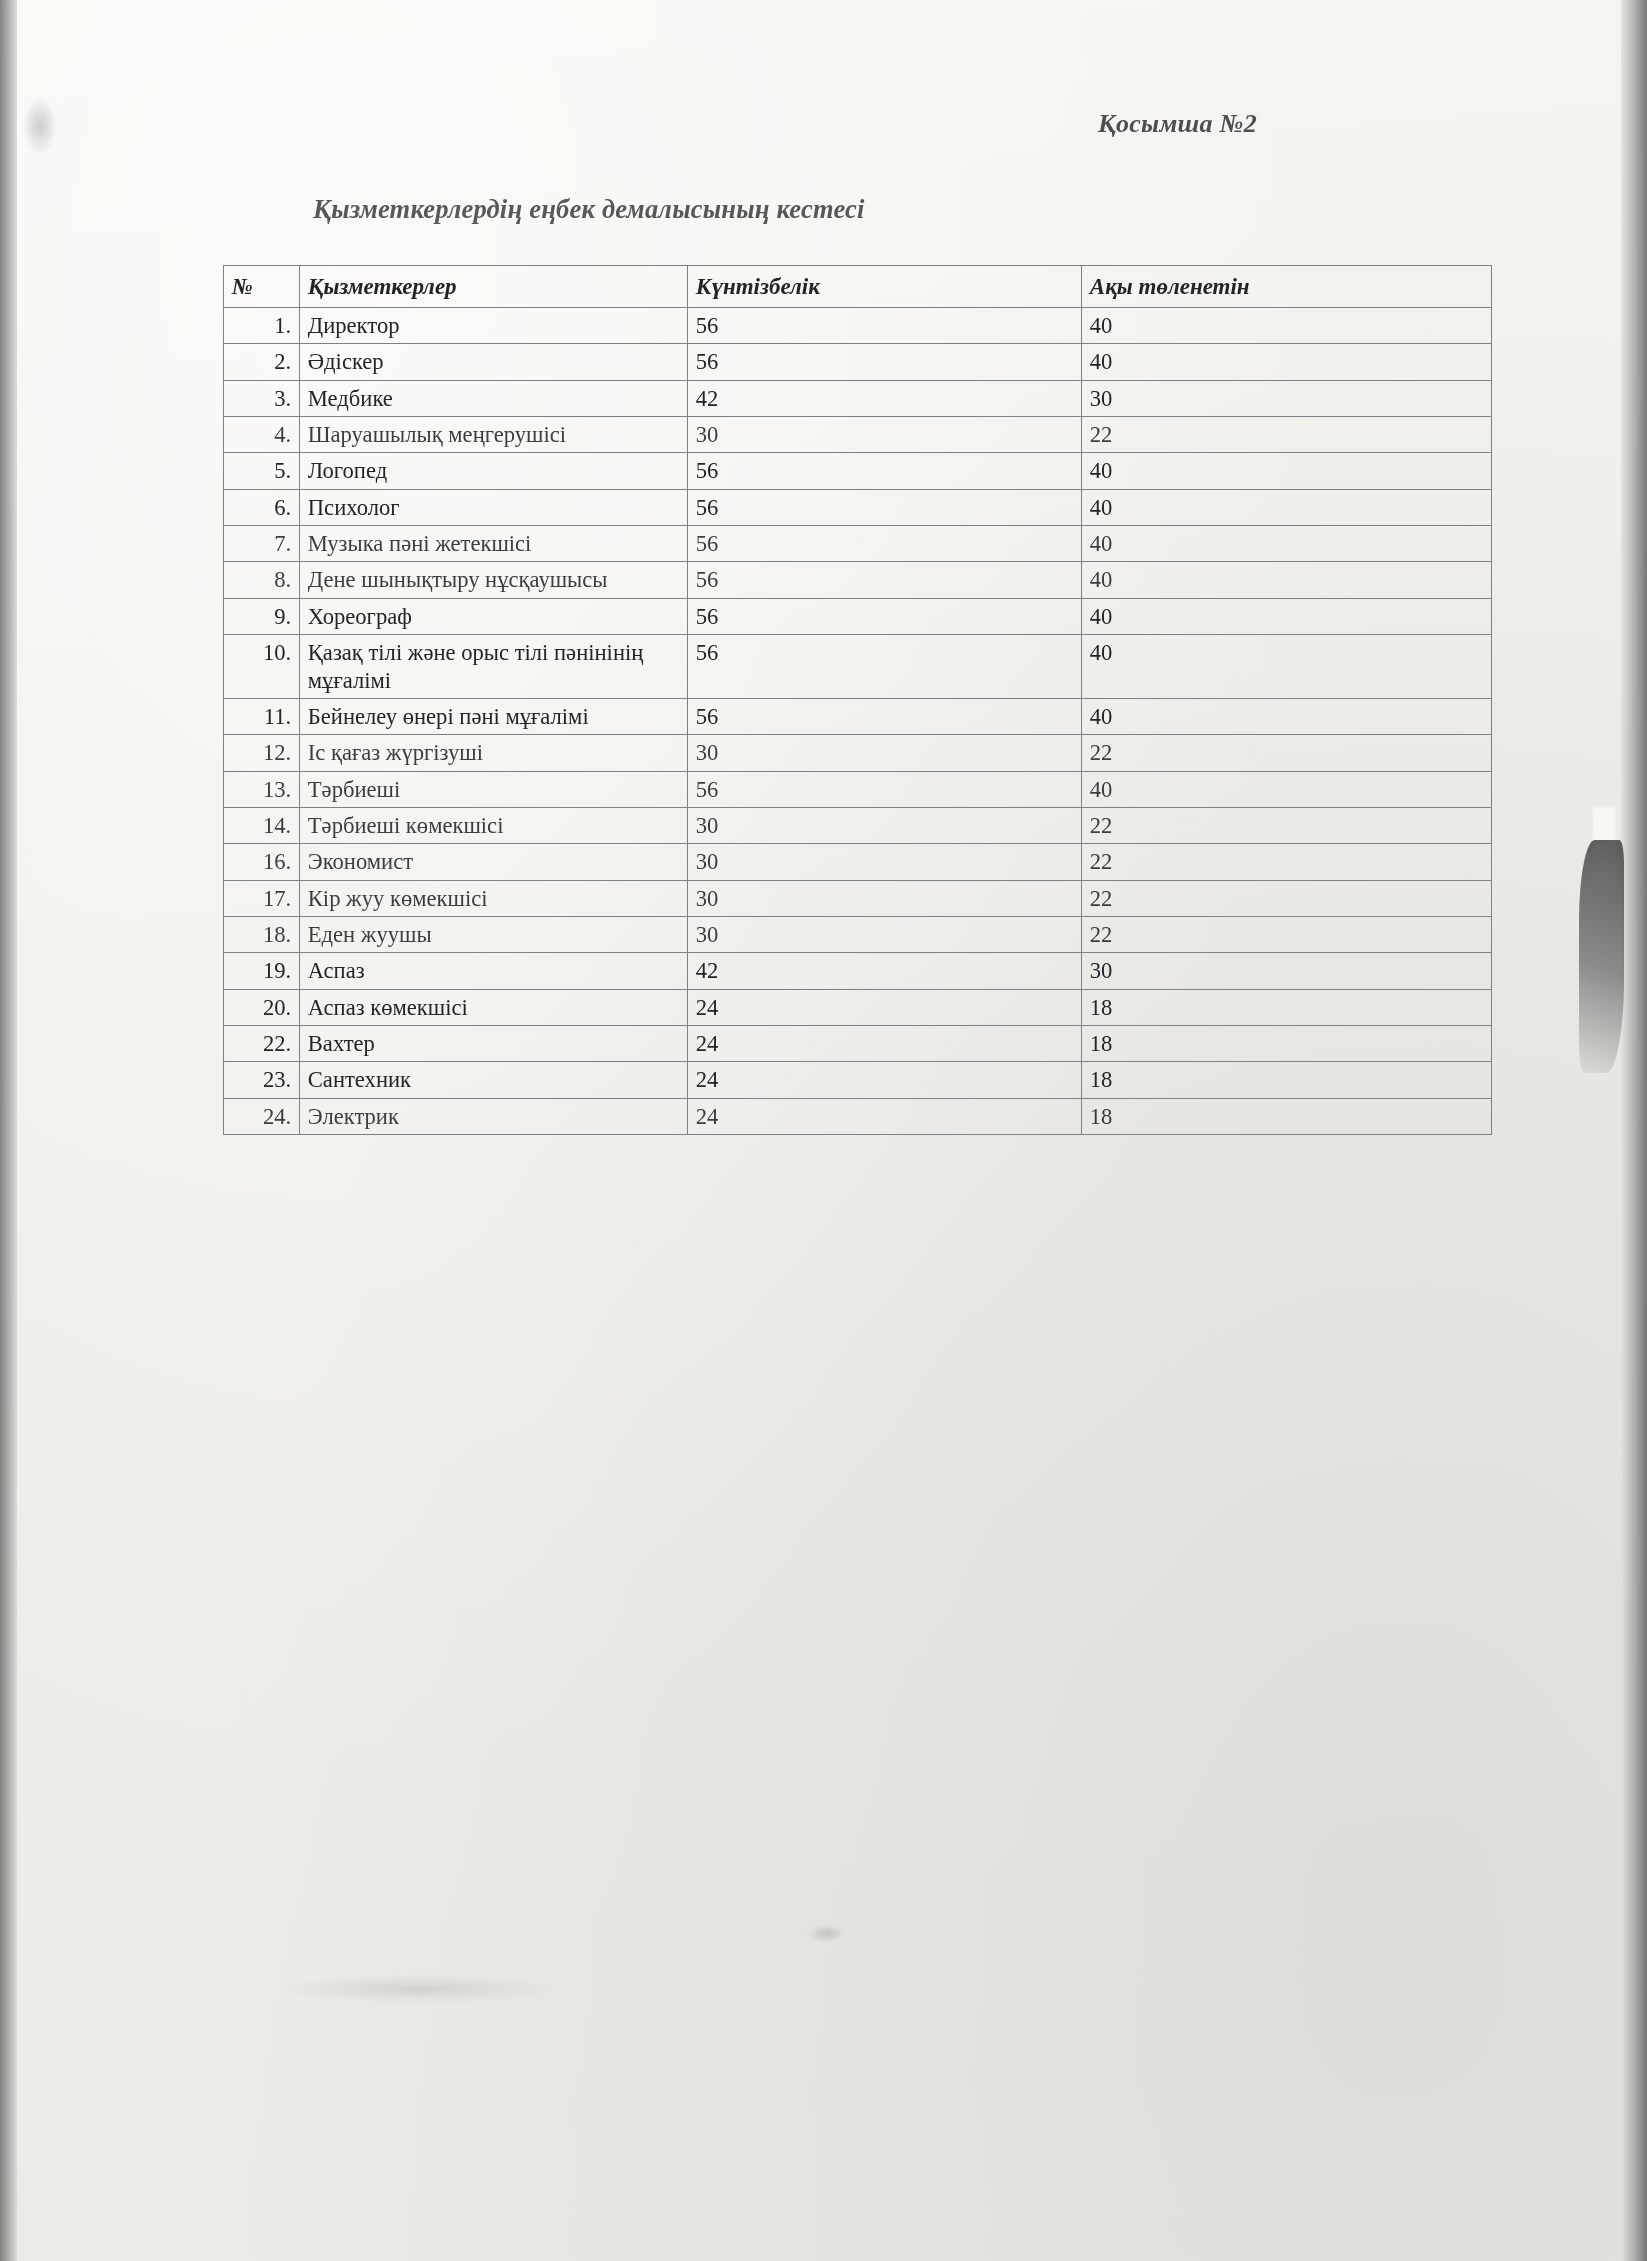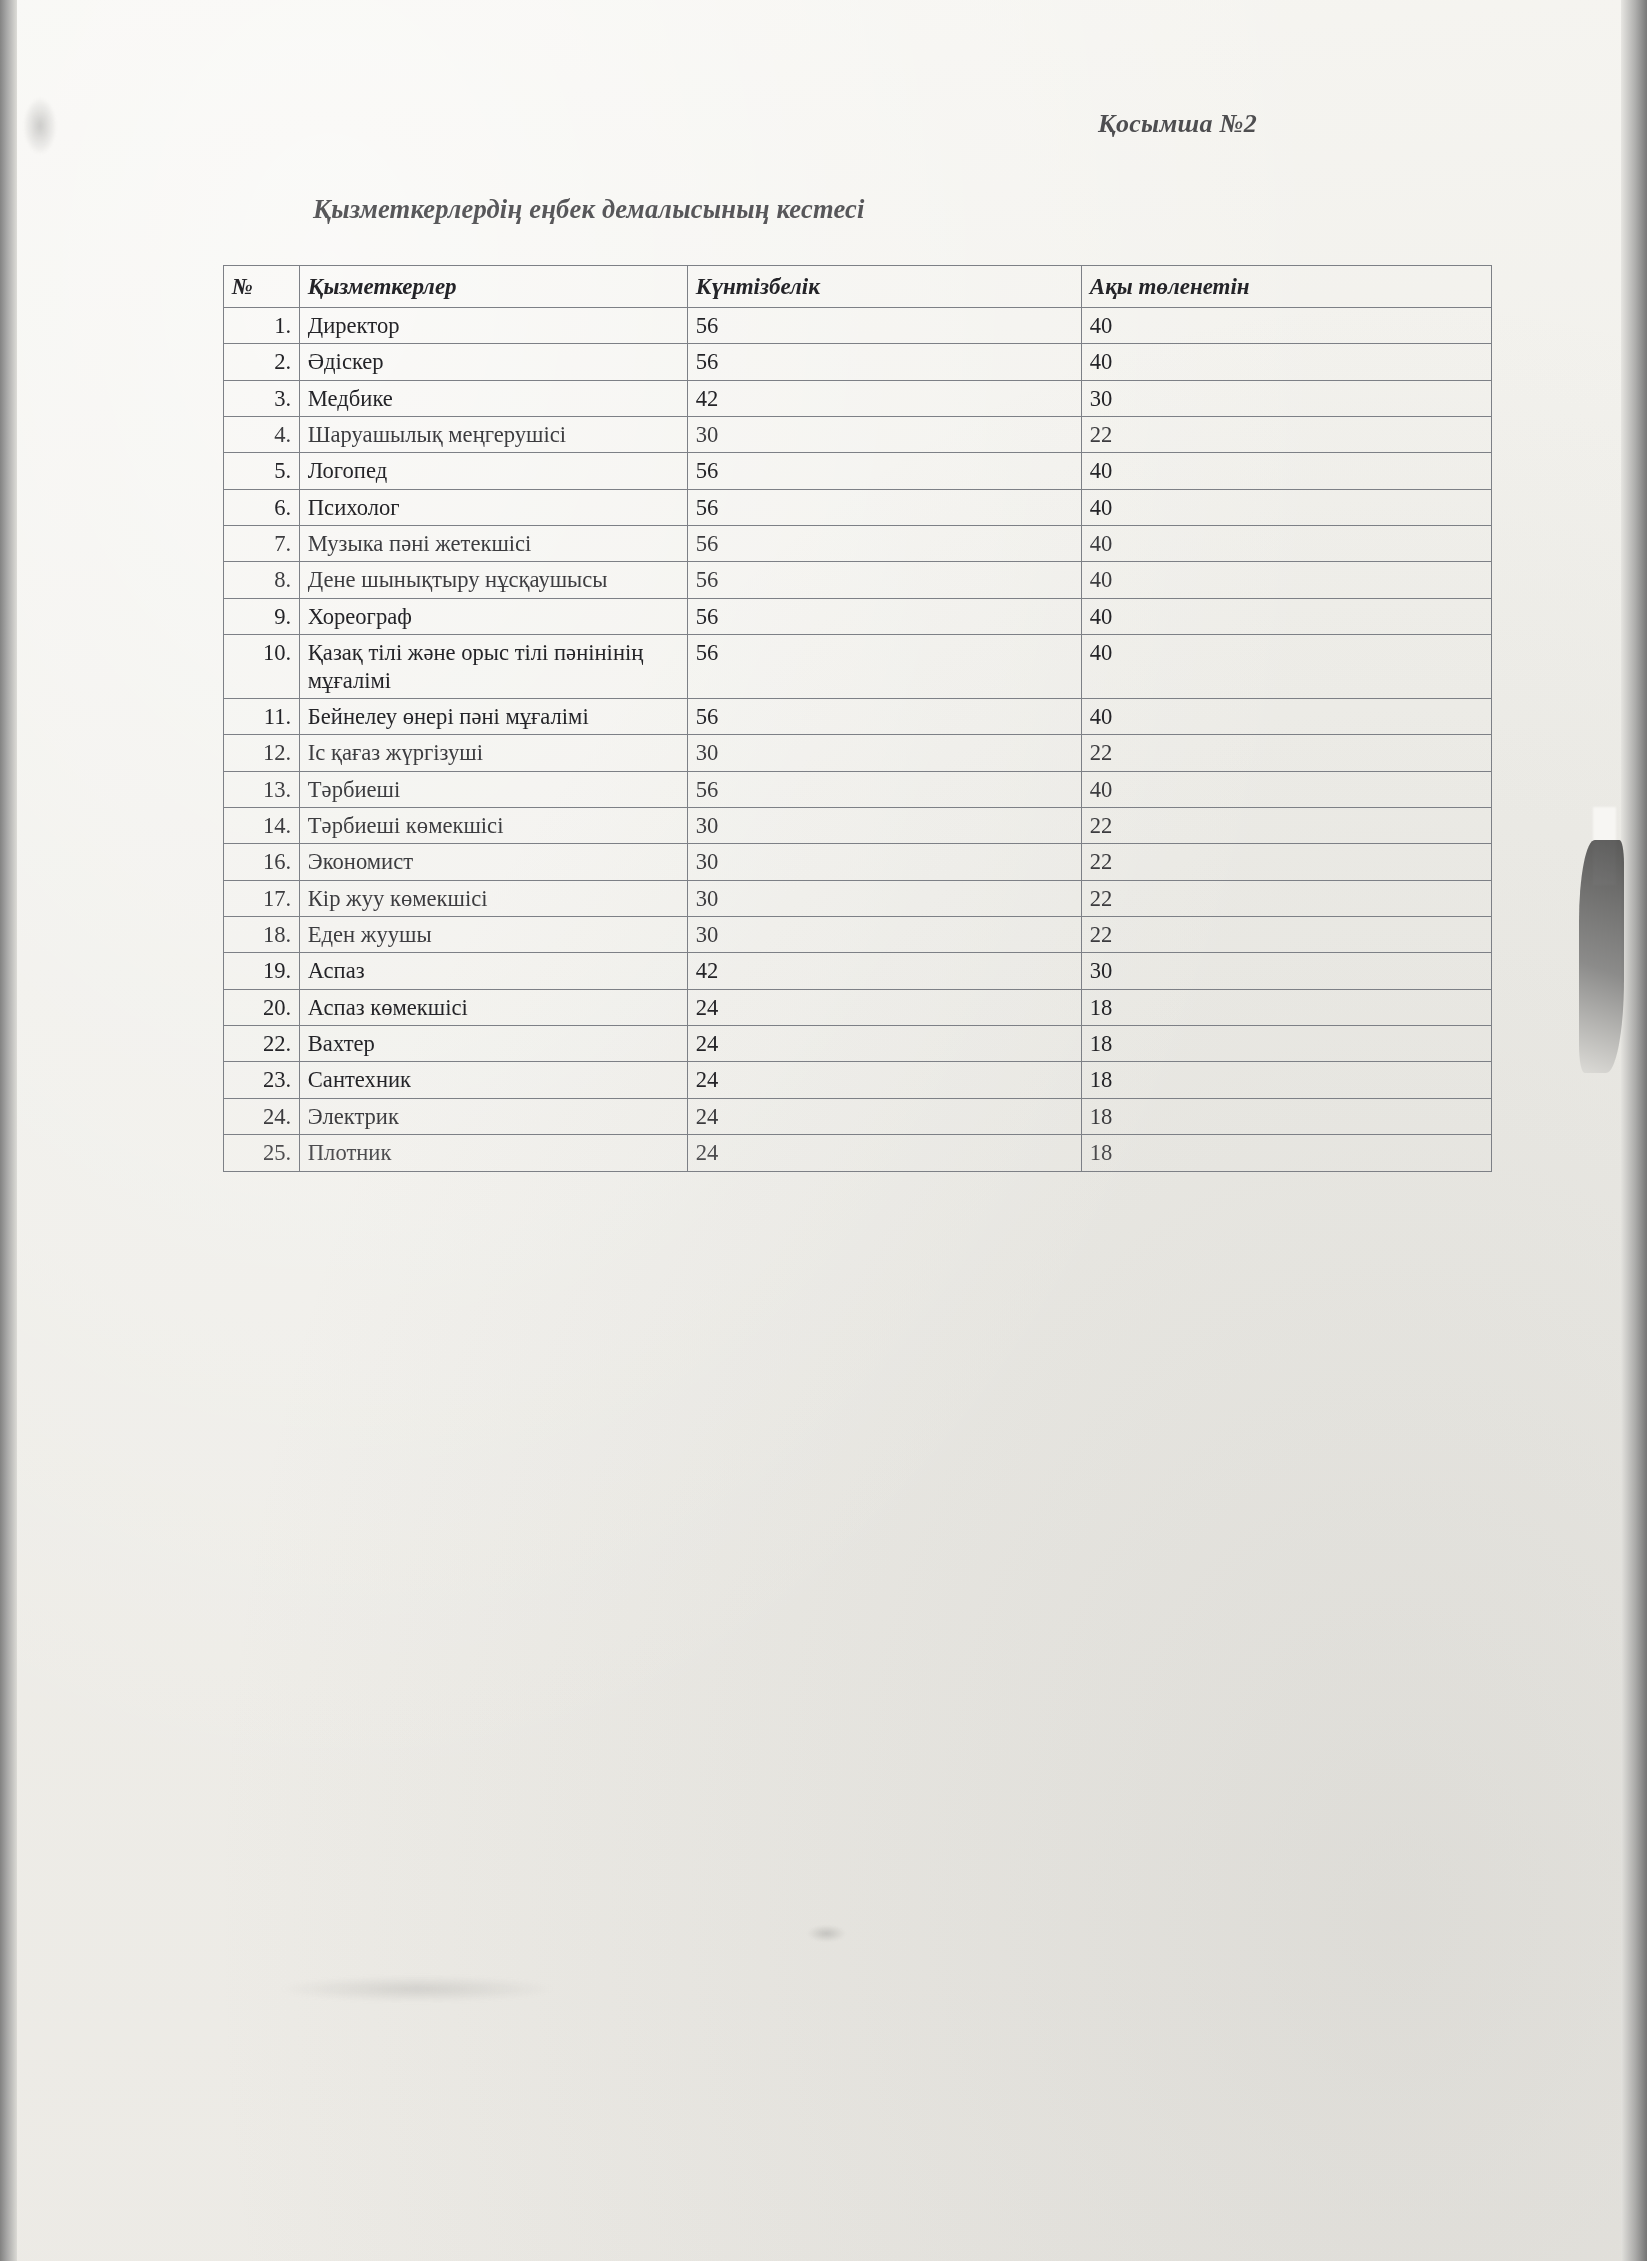--- a/index.html
+++ b/index.html
@@ -328,25 +328,19 @@
             <td>Сантехник</td>
             <td class="val">24</td>
             <td class="val">18</td>
           </tr>
           <tr class="faded">
             <td class="num">24.</td>
             <td>Электрик</td>
             <td class="val">24</td>
             <td class="val">18</td>
           </tr>
-          <tr class="veryfaded">
-            <td class="num">25.</td>
-            <td>Плотник</td>
-            <td class="val">24</td>
-            <td class="val">18</td>
-          </tr>
         </tbody>
       </table>
     </div>
 
   </div>
 </div>
 
 
 </body></html>

